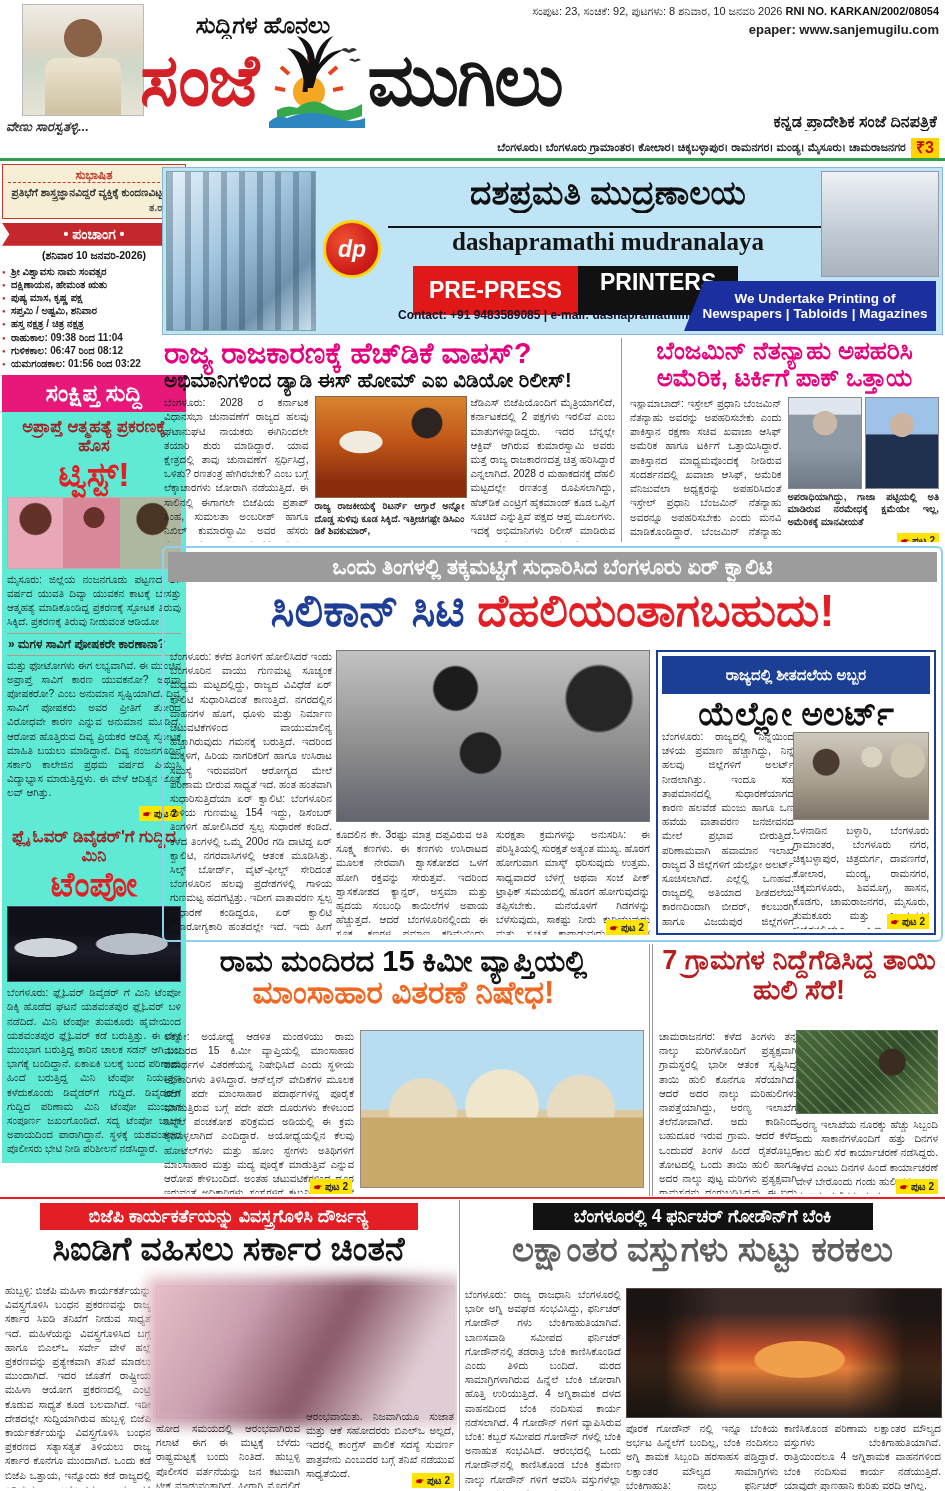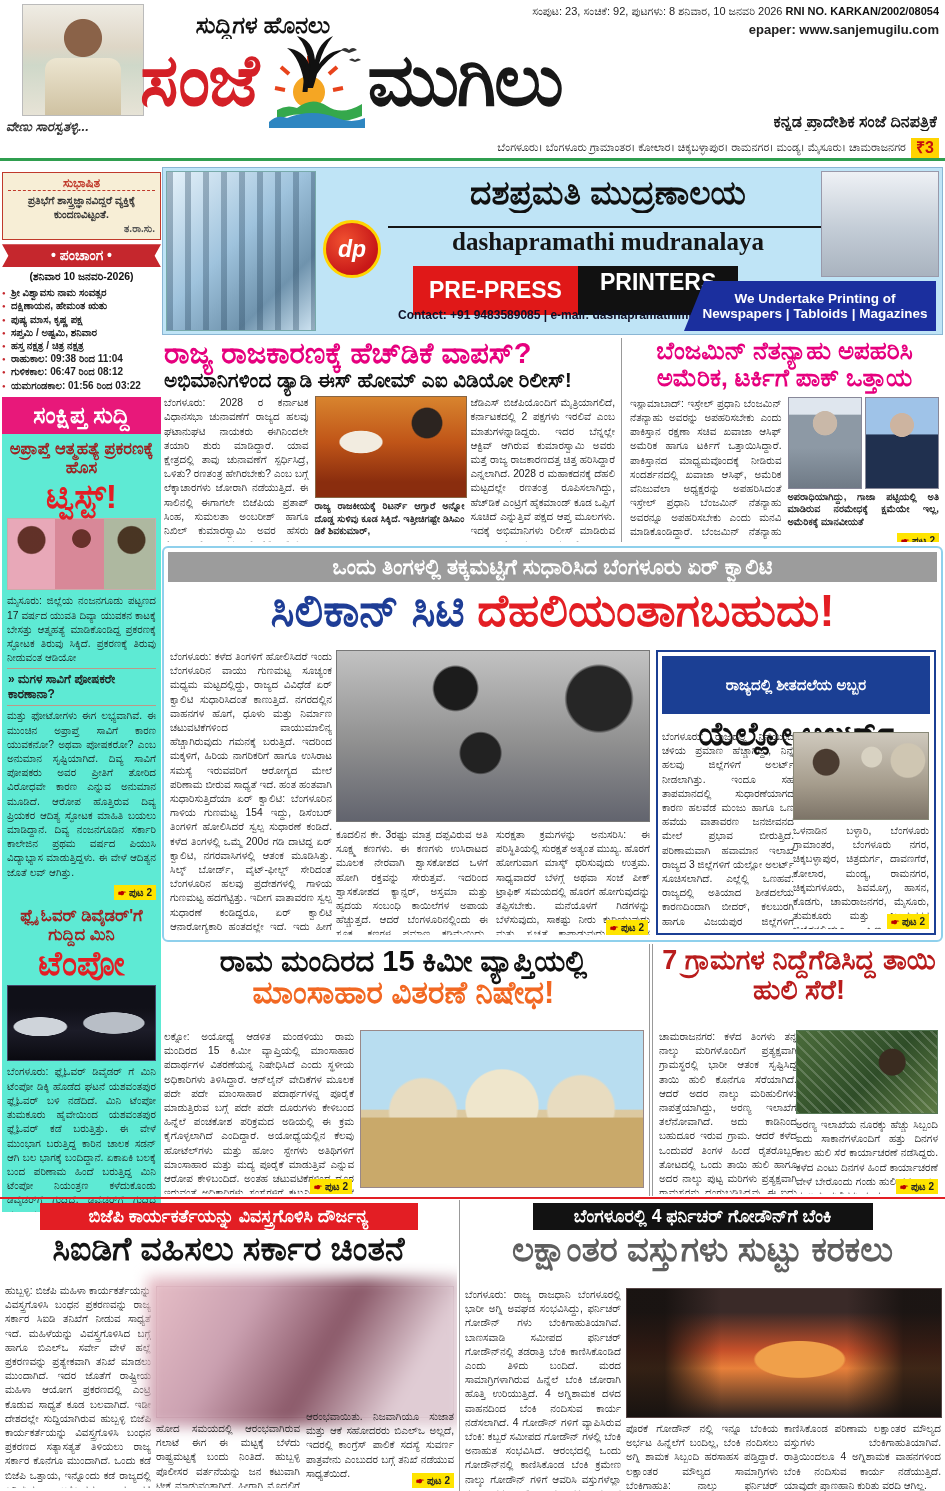--- a/index.html
+++ b/index.html
@@ -20,26 +20,26 @@
      background:linear-gradient(180deg,#e8e2cf,#cbb f9e 70%,#bfae8e); border-radius:12px 12px 0 0;
      background:linear-gradient(180deg,#ece5d0,#cfc2a2); }
   .editor-caption { left:6px; top:119px; width:160px; font-size:13px; font-style:italic; font-weight:bold; color:#333; }
   .tagline { left:196px; top:12px; width:280px; font-size:23px; font-weight:bold; color:#111; transform:skewX(-4deg); }
   .title-row { left:140px; top:30px; width:800px; height:100px; display:flex; align-items:center; overflow:hidden; }
   .title-red { font-size:72px; font-weight:bold; color:#d42027; letter-spacing:-2px; line-height:1; }
   .title-black { font-size:72px; font-weight:bold; color:#181818; letter-spacing:-2px; line-height:1; }
   .m-logo { width:110px; height:100px; flex:0 0 auto; }
   .subtitle { right:8px; top:113px; font-size:16px; font-weight:bold; color:#1a1a1a; }
   .editions-row { right:6px; top:138px; display:flex; align-items:center; gap:5px; }
-  .editions { font-size:11px; font-weight:normal; color:#222; }
+  .editions { font-size:11px; font-weight:bold; color:#222; }
   .price-badge { background:#ffd400; color:#c50f0f; font-weight:bold; font-size:16px; padding:1px 5px; line-height:1.1; }
   .green-rule { top:158px; left:0; width:945px; height:3px; background:#2f9e4f; }
 
   
-  #sidebar { left:2px; top:172px; width:159px; height:1040px; }
+  #sidebar { left:2px; top:164px; width:184px; height:1040px; }
   .subhashita { border:1px solid #c0392b; background:#f7eed6; padding:3px 5px 4px; text-align:center; }
   .subhashita-h { color:#c0392b; font-weight:bold; font-size:12px; border-bottom:1px dashed #c0392b; margin-bottom:3px; }
   .subhashita-q { font-size:10.5px; font-weight:bold; color:#333; line-height:1.3; }
   .subhashita-a { font-size:10px; font-weight:bold; color:#555; text-align:right; margin-top:2px; }
   .pan-ribbon { margin-top:4px; background:#c5272d; color:#fff; font-weight:bold; font-size:14px;
      text-align:center; padding:3px 0; clip-path:polygon(0 0,100% 0,96% 50%,100% 100%,0 100%,4% 50%); }
   .pan-date { font-size:10.5px; font-weight:bold; text-align:center; margin:3px 0 4px; color:#111; }
   .pan-list { list-style:none; }
   .pan-list li { font-size:10px; font-weight:bold; color:#222; line-height:1.22; padding-left:9px; position:relative; margin-bottom:1px; }
   .pan-list li::before { content:"●"; color:#c5272d; font-size:6px; position:absolute; left:0; top:3px; }
@@ -114,21 +114,21 @@
   .sil-head { position:absolute; top:40px; left:0; width:100%; text-align:center; font-weight:bold; font-size:45px; line-height:1; }
   .sil-blue { color:#1e3d96; }
   .sil-red { color:#e31e24; }
   .ph-mask { position:absolute; left:172px; top:102px; width:314px; height:172px; border:1px solid #777;
      background: radial-gradient(circle at 38% 22%, #1c1c1c 0 9%, rgba(0,0,0,0) 10%),
        radial-gradient(circle at 46% 60%, #222 0 10%, rgba(0,0,0,0) 11%),
        radial-gradient(circle at 84% 28%, #262626 0 11%, rgba(0,0,0,0) 12%),
        linear-gradient(180deg,#c2c2c2,#8f8f8f 55%,#62646e); }
   
   #alert-box { position:absolute; left:492px; top:102px; right:5px; bottom:5px; border:2px solid #1b3f94; padding:4px; }
-  .alert-strip { background:#1b3f94; color:#fff; font-weight:bold; font-size:15px; text-align:center; padding:20px 0; }
+  .alert-strip { background:#1b3f94; color:#fff; font-weight:bold; font-size:15px; text-align:center; padding:10px 0; }
   .alert-head { font-size:33px; font-weight:bold; color:#111; text-align:center; line-height:1.1; margin:2px 0; }
   .ph-winter { position:absolute; right:5px; top:80px; width:136px; height:88px; border:1px solid #887;
      background: radial-gradient(circle at 24% 34%, #4a3b30 0 11%, rgba(0,0,0,0) 12%),
        radial-gradient(circle at 58% 28%, #d8d2c2 0 10%, rgba(0,0,0,0) 11%),
        radial-gradient(circle at 85% 32%, #cfc6b2 0 13%, rgba(0,0,0,0) 14%),
        linear-gradient(180deg,#cfc9bd,#a59c8c 60%,#7d7468); }
 
   
   #ram { left:162px; top:944px; width:488px; height:252px; border-right:1px solid #999; padding:2px 6px 0 2px; }
   .ram-h1 { font-size:29px; font-weight:bold; color:#111; text-align:center; line-height:1.05; }

